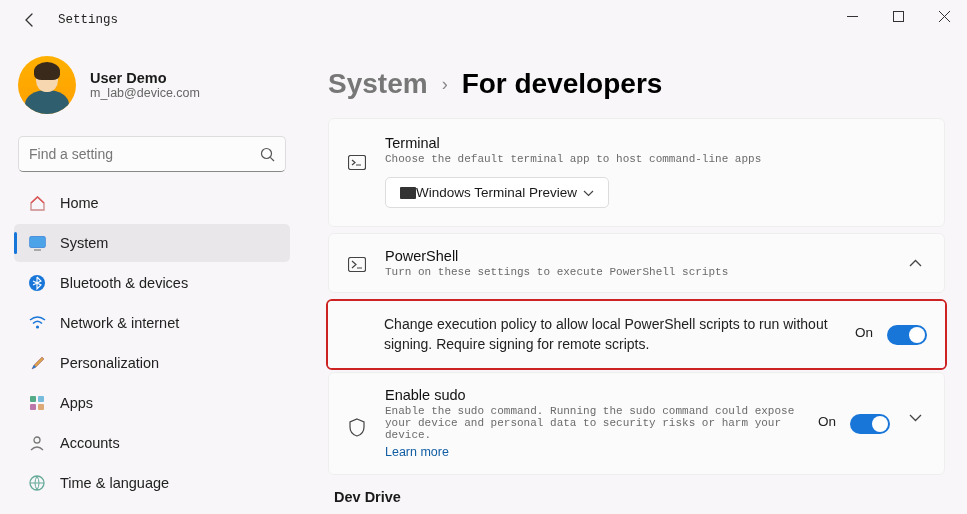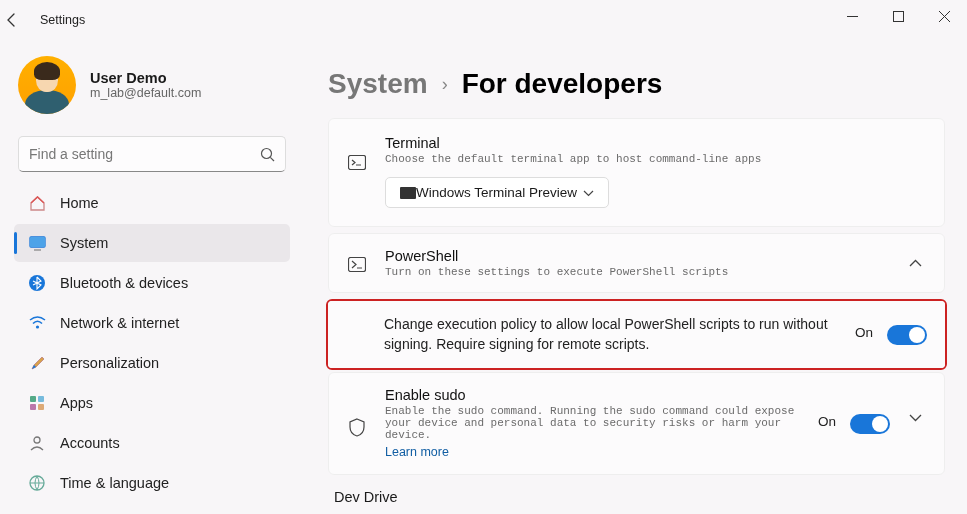--- a/index.html
+++ b/index.html
@@ -7,20 +7,22 @@
     width: 967px; height: 514px;
     font-family: "Segoe UI", -apple-system, sans-serif;
     background: #f8f6f8;
     color: #1a1a1a;
     overflow: hidden;
     position: relative;
   }
   
   .titlebar {
     display: flex; align-items: center; height: 40px;
+    padding-left: 18px;
+    font-family: Liberation Mono, monospace;
   }
   .titlebar .back { width: 24px; height: 24px; display:flex; align-items:center; justify-content:center; cursor:pointer;}
   .titlebar .title { margin-left: 16px; font-size: 12.5px; color:#222;}
   .winbtns { position:absolute; top:0; right:0; display:flex; }
   .winbtn { width:46px; height:32px; display:flex; align-items:center; justify-content:center; cursor:pointer;}
   .winbtn svg { stroke:#333; }
 
   .layout { display:flex; height: calc(514px - 40px); }
   .sidebar { width: 300px; padding: 12px 10px 0 14px; flex-shrink:0; display:flex; flex-direction:column;}
   .profile { display:flex; align-items:center; gap:14px; padding:4px 4px 18px 4px;}
@@ -58,21 +60,21 @@
   .dropdown .dd-icon{width:16px;height:12px;background:#333;border-radius:1px;position:relative;}
   .dd-chev{margin-left:6px;}
 
   .highlight{border:2.5px solid #c22; border-radius:6px; margin:2px -2px 2px -2px;}
   .highlight .card{border:none; margin:0; border-radius:4px;}
   .toggle{width:40px;height:20px;background:#1976d9;border-radius:10px;position:relative; cursor:pointer; flex-shrink:0;}
   .toggle::after{content:"";position:absolute;right:2px;top:2px;width:16px;height:16px;background:#fff;border-radius:50%;}
   .on-label{font-size:13.5px;color:#222;}
   .chev-expand{width:22px;display:flex;justify-content:center; cursor:pointer;}
   .link{color:#115ea3; font-size:12.5px; cursor:pointer; display:inline-block; margin-top:4px;}
-  .section-title{font-size:14.5px; font-weight:400; margin:14px 0 12px 6px;}
+  .section-title{font-size:14.5px; font-weight:700; margin:14px 0 12px 6px;}
   .sub-card{padding:14px 18px;}
 </style>
 </head>
 <body>
 
 <div class="titlebar">
   <div class="back">
     <svg width="16" height="16" viewBox="0 0 16 16">
         <path d="M10 2 L4 8 L10 14" stroke="#333" stroke-width="1.3" fill="none" stroke-linecap="round"></path>
       </svg>
@@ -103,21 +105,21 @@
     <div class="profile">
       <div class="avatar">
         <div class="avatar-inner">
             <div class="avatar-body"></div>
             <div class="avatar-head"></div>
             <div class="avatar-hair"></div>
           </div>
       </div>
       <div>
         <div class="name">User Demo</div>
-        <div class="email">m_lab@default.com</div>
+        <div class="email">m_lab@device.com</div>
       </div>
     </div>
     <div class="search">
       <input placeholder="Find a setting" style="">
       <svg width="15" height="15" viewBox="0 0 15 15">
           <circle cx="6.5" cy="6.5" r="5" stroke="#555" stroke-width="1.2" fill="none"></circle>
           <line x1="10.3" y1="10.3" x2="14" y2="14" stroke="#555" stroke-width="1.2"></line>
         </svg>
     </div>
     <div class="nav">

